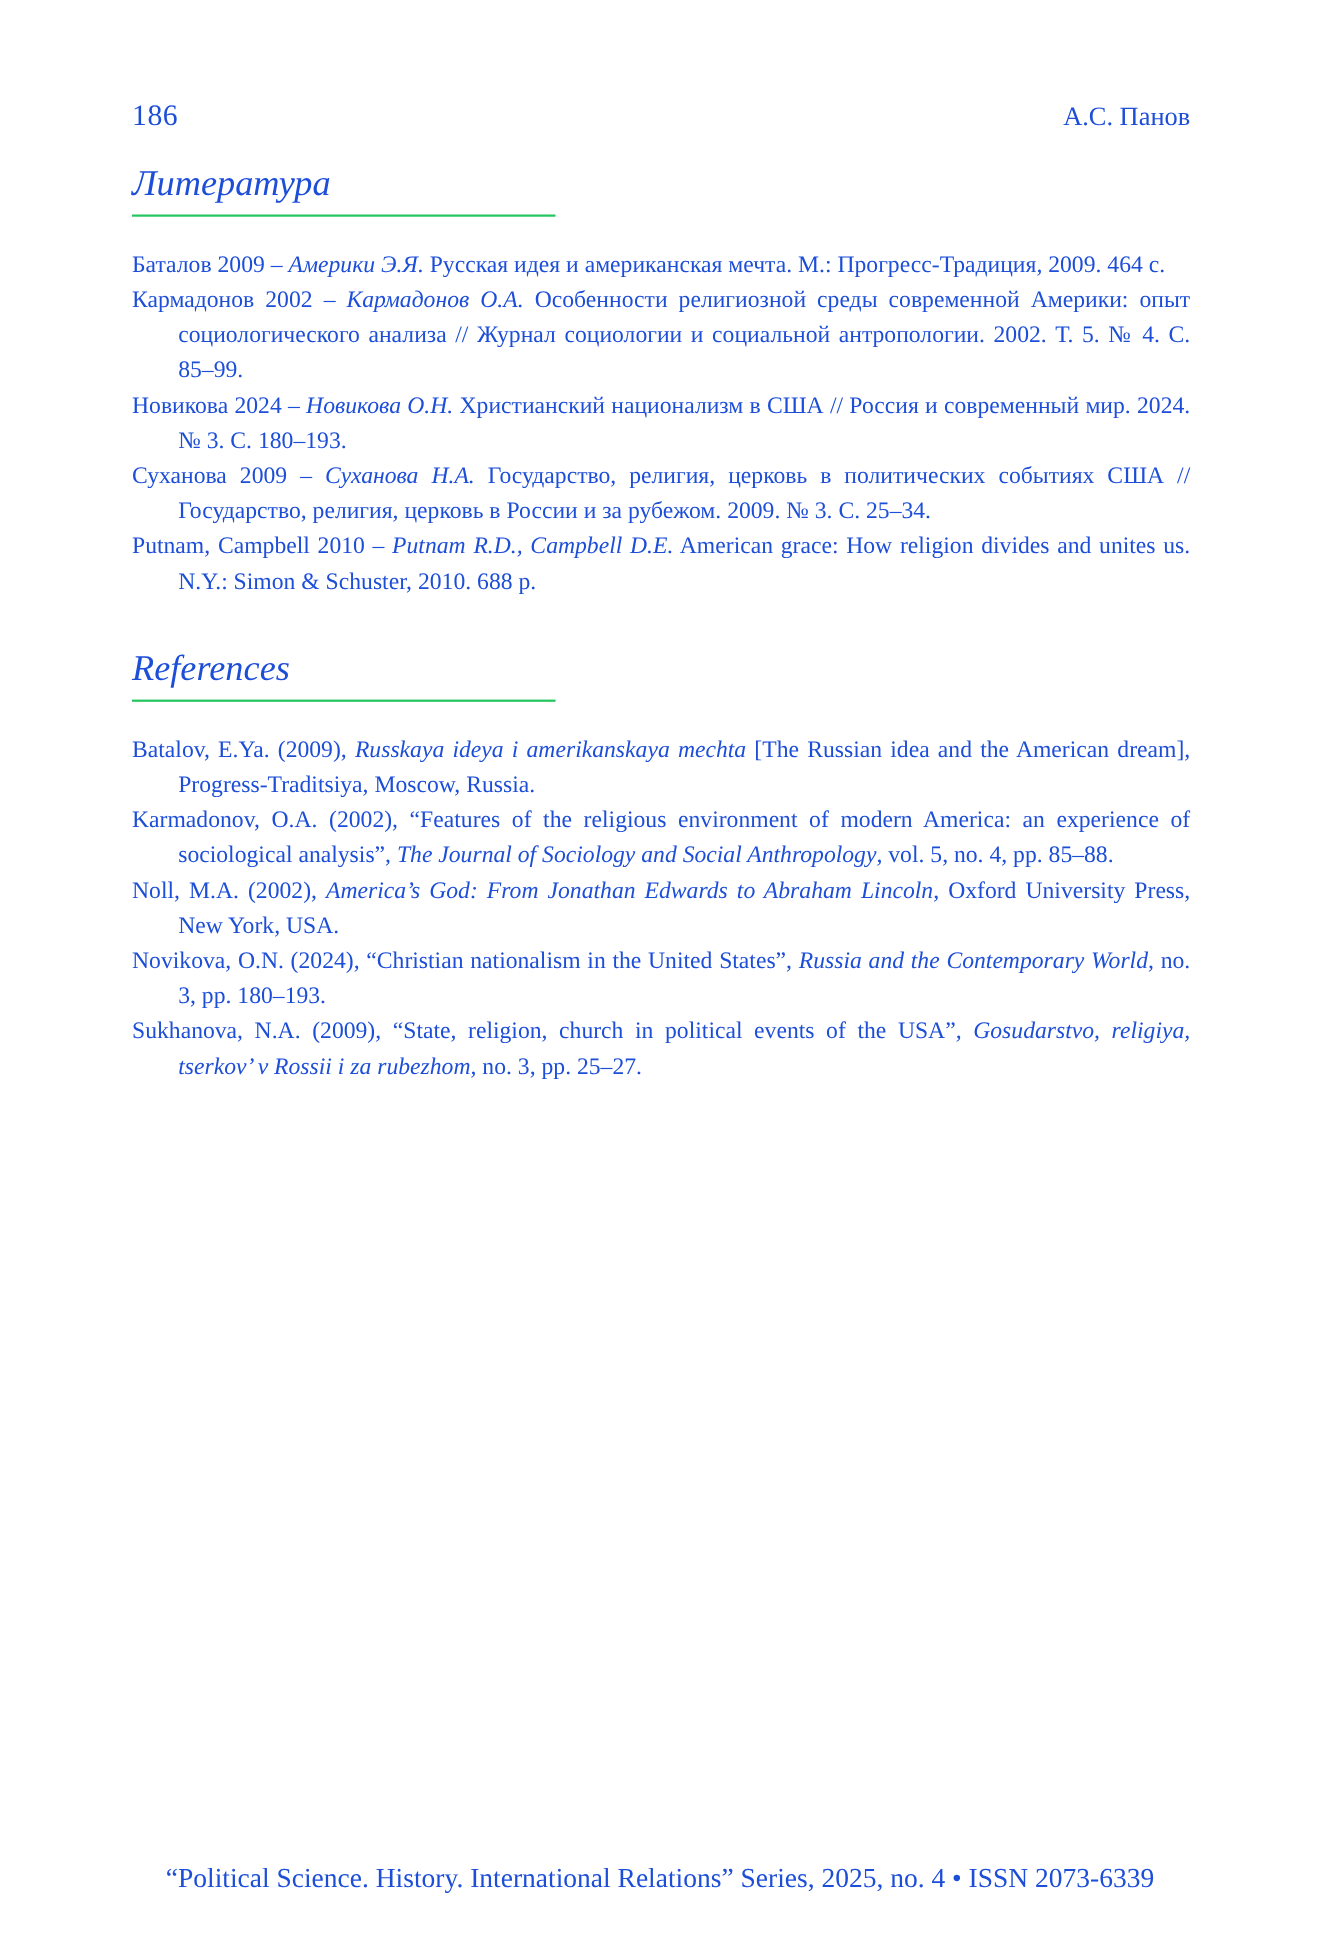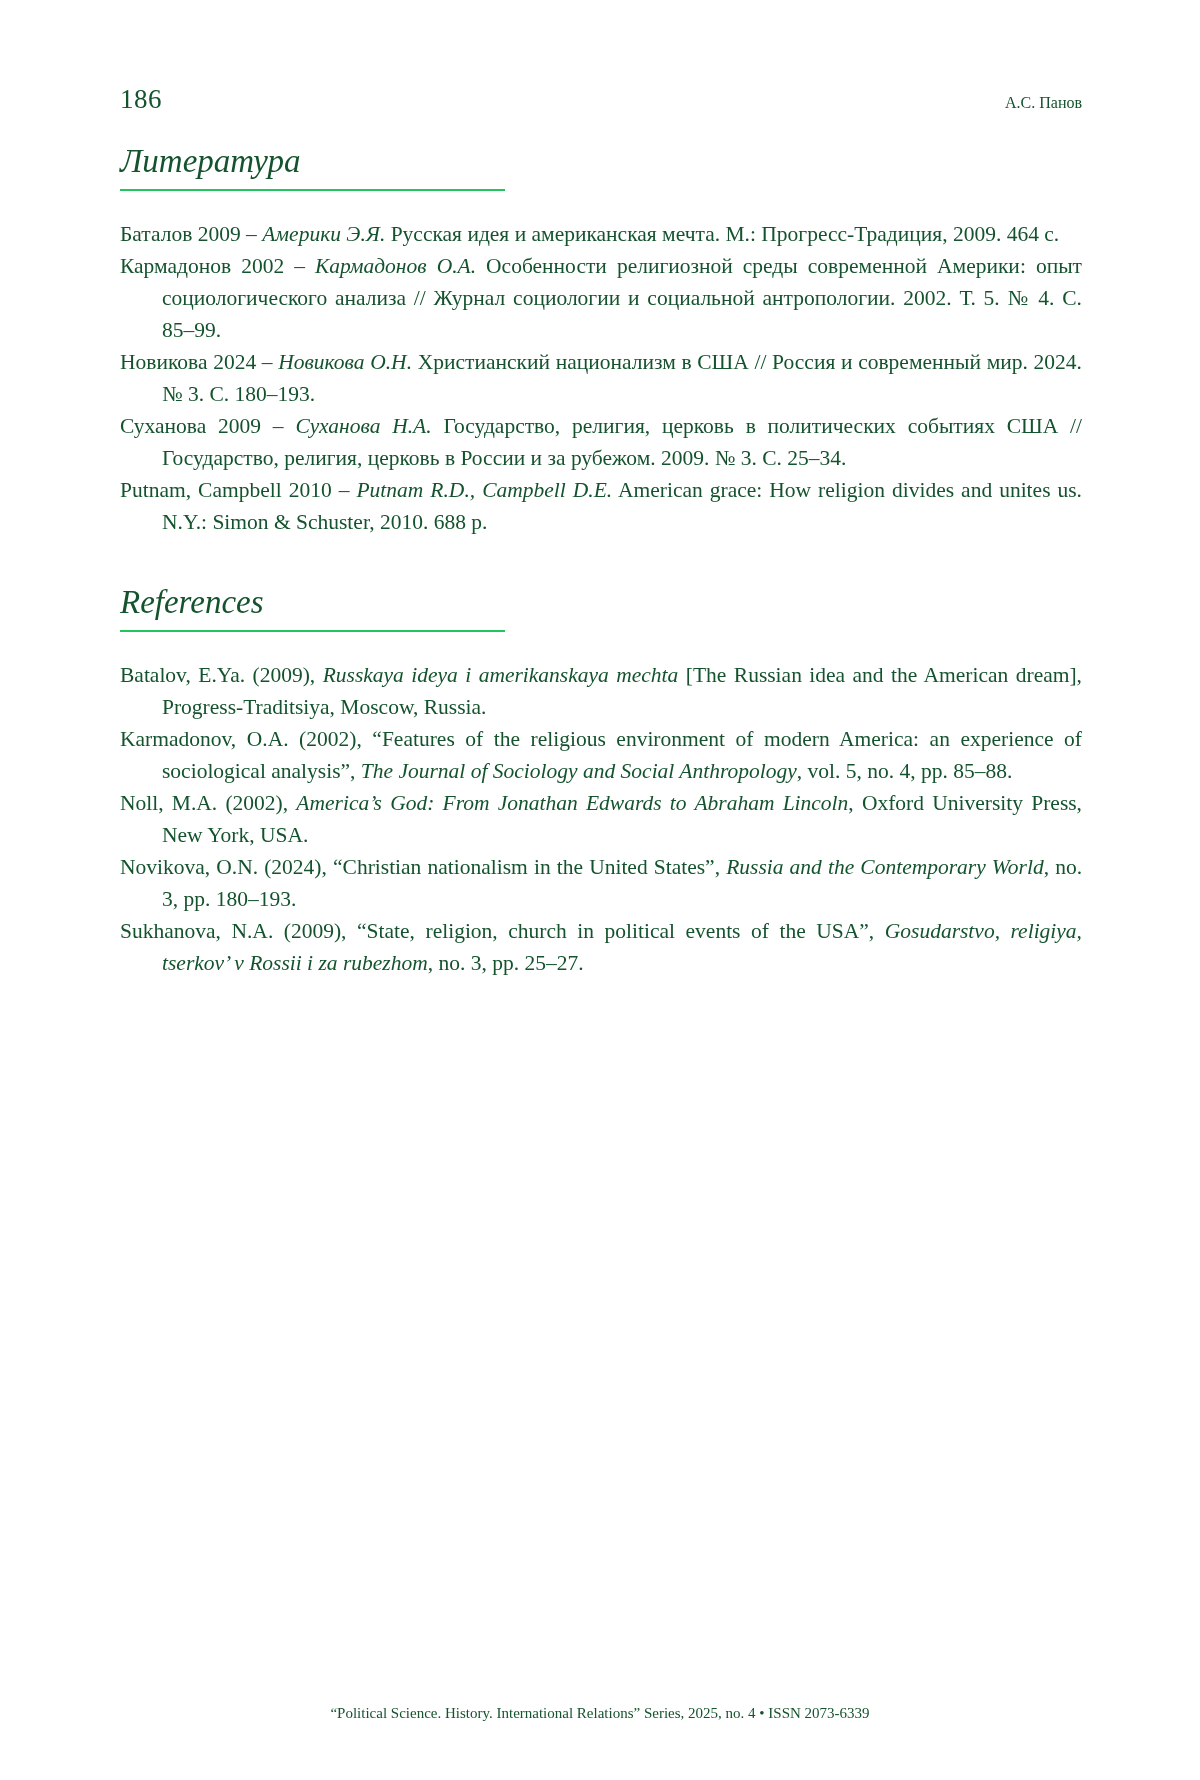--- a/index.html
+++ b/index.html
@@ -9,34 +9,34 @@
   }
   .page {
     position: relative;
     width: 1200px;
     height: 1780px;
     margin: 0 auto;
     box-sizing: border-box;
     padding: 70px 118px 0 120px;
     background: #ffffff;
     font-family: "Liberation Serif", "DejaVu Serif", serif;
-    color: #14532d;
+    color: #1d4ed8;
     overflow: hidden;
   }
   .page-header {
     display: flex;
     justify-content: space-between;
     align-items: baseline;
   }
   .page-number {
     font-size: 27px;
     letter-spacing: 0.5px;
   }
   .running-author {
-    font-size: 16px;
+    font-size: 24px;
     margin-top: 24px;
   }
   .section {
     margin-top: 28px;
   }
   .section + .section {
     margin-top: 46px;
   }
   .section-heading {
     font-style: italic;
@@ -60,21 +60,21 @@
   }
   .entry em {
     font-style: italic;
   }
   .page-footer {
     position: absolute;
     left: 0;
     right: 0;
     bottom: 58px;
     text-align: center;
-    font-size: 15px;
+    font-size: 25px;
   }
 </style>
 </head>
 <body>
 
 <div class="page">
   <header class="page-header">
     <span class="page-number">186</span>
     <span class="running-author">А.С. Панов</span>
   </header>

